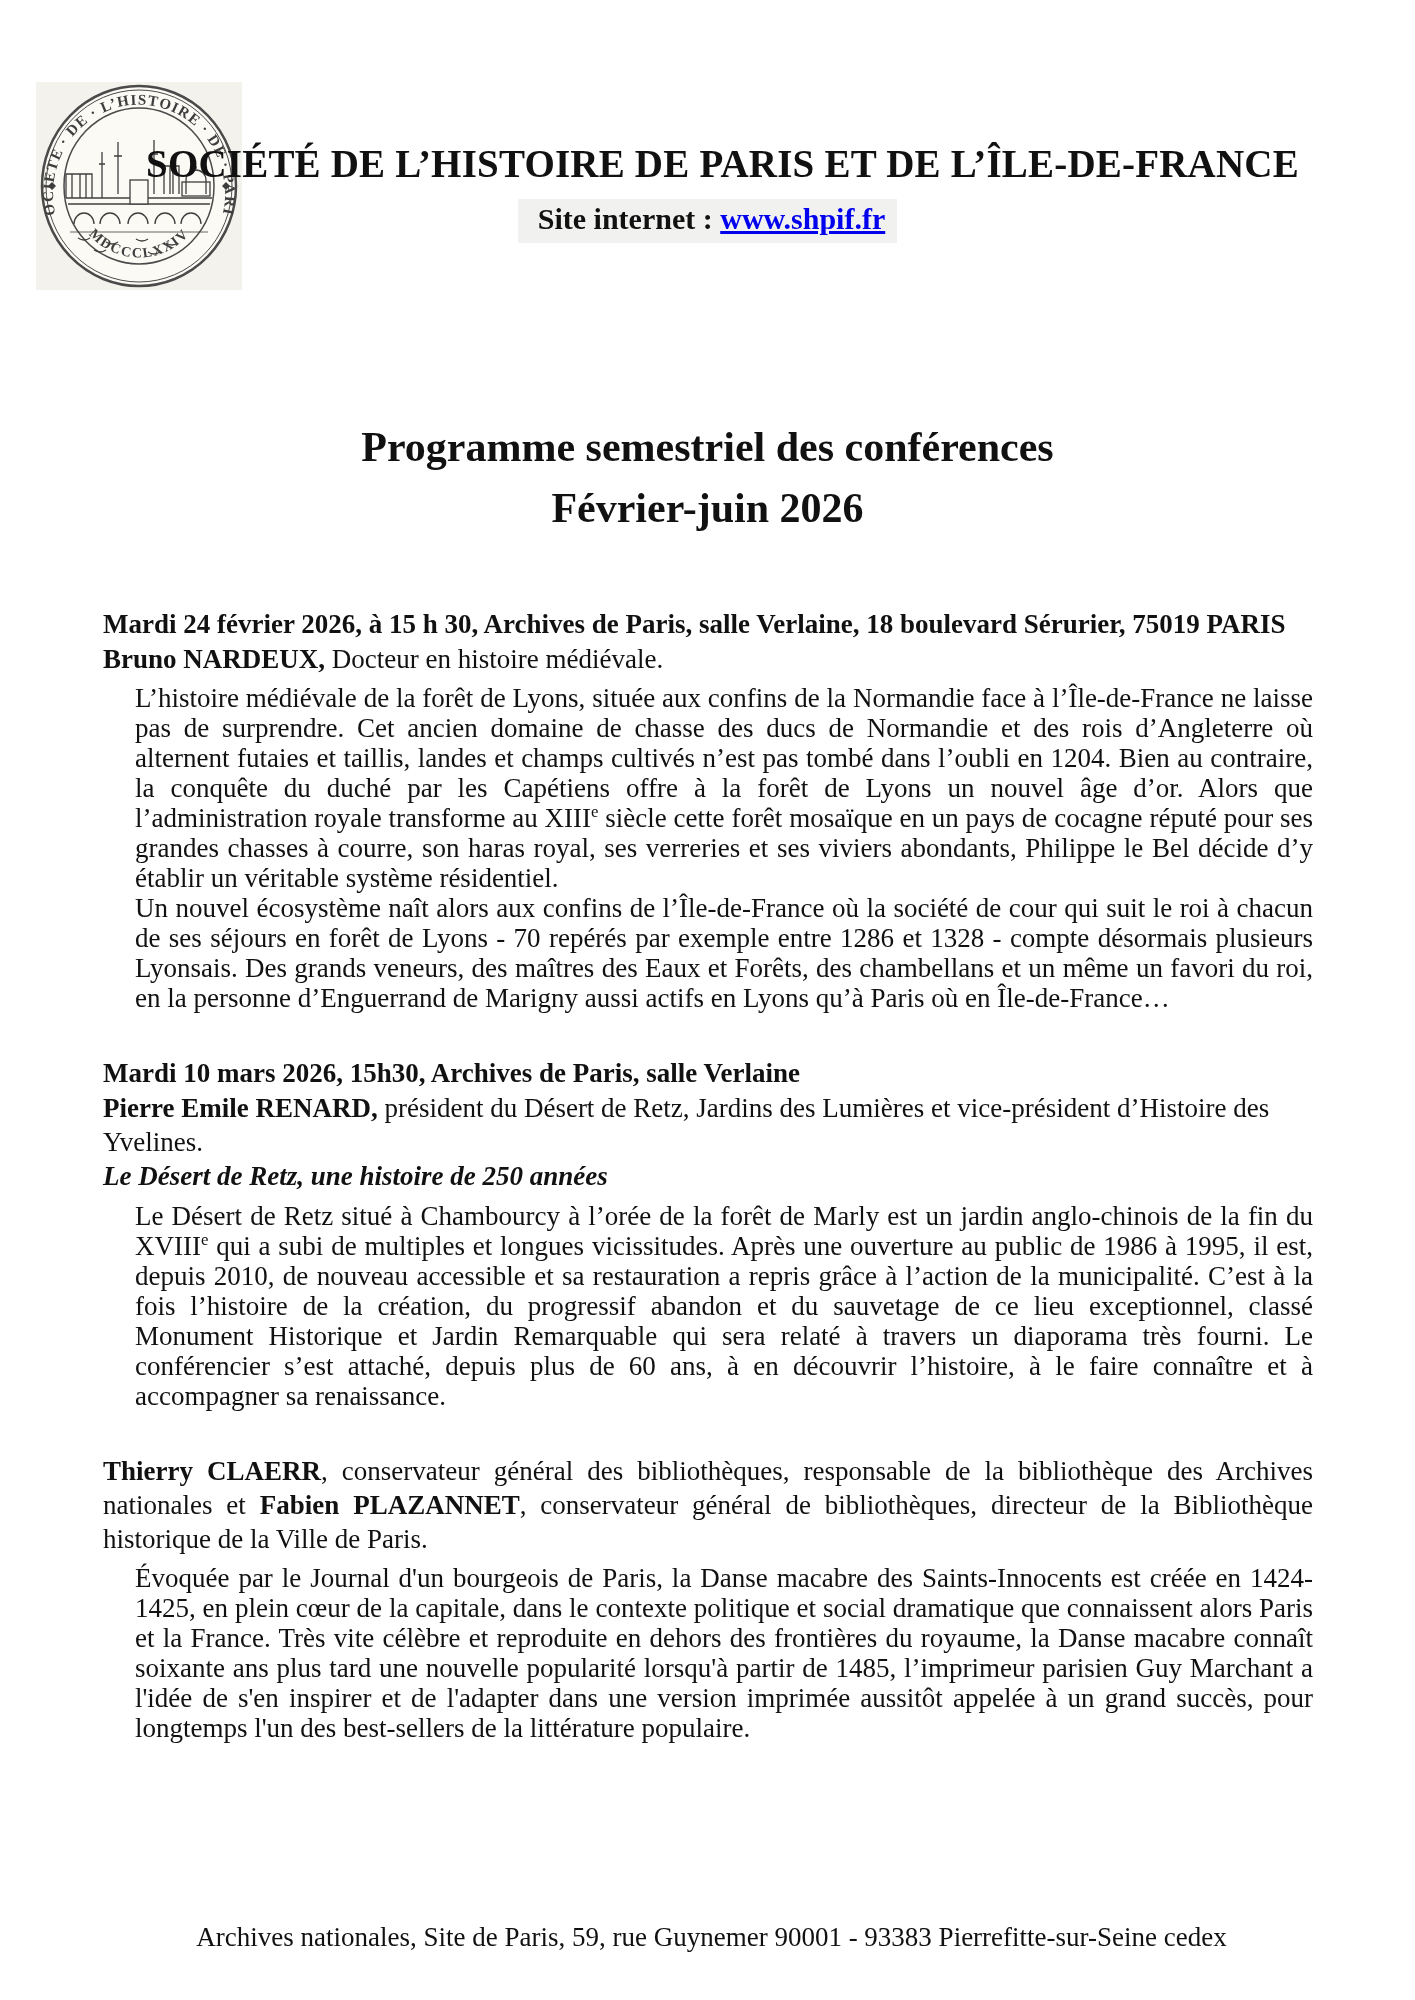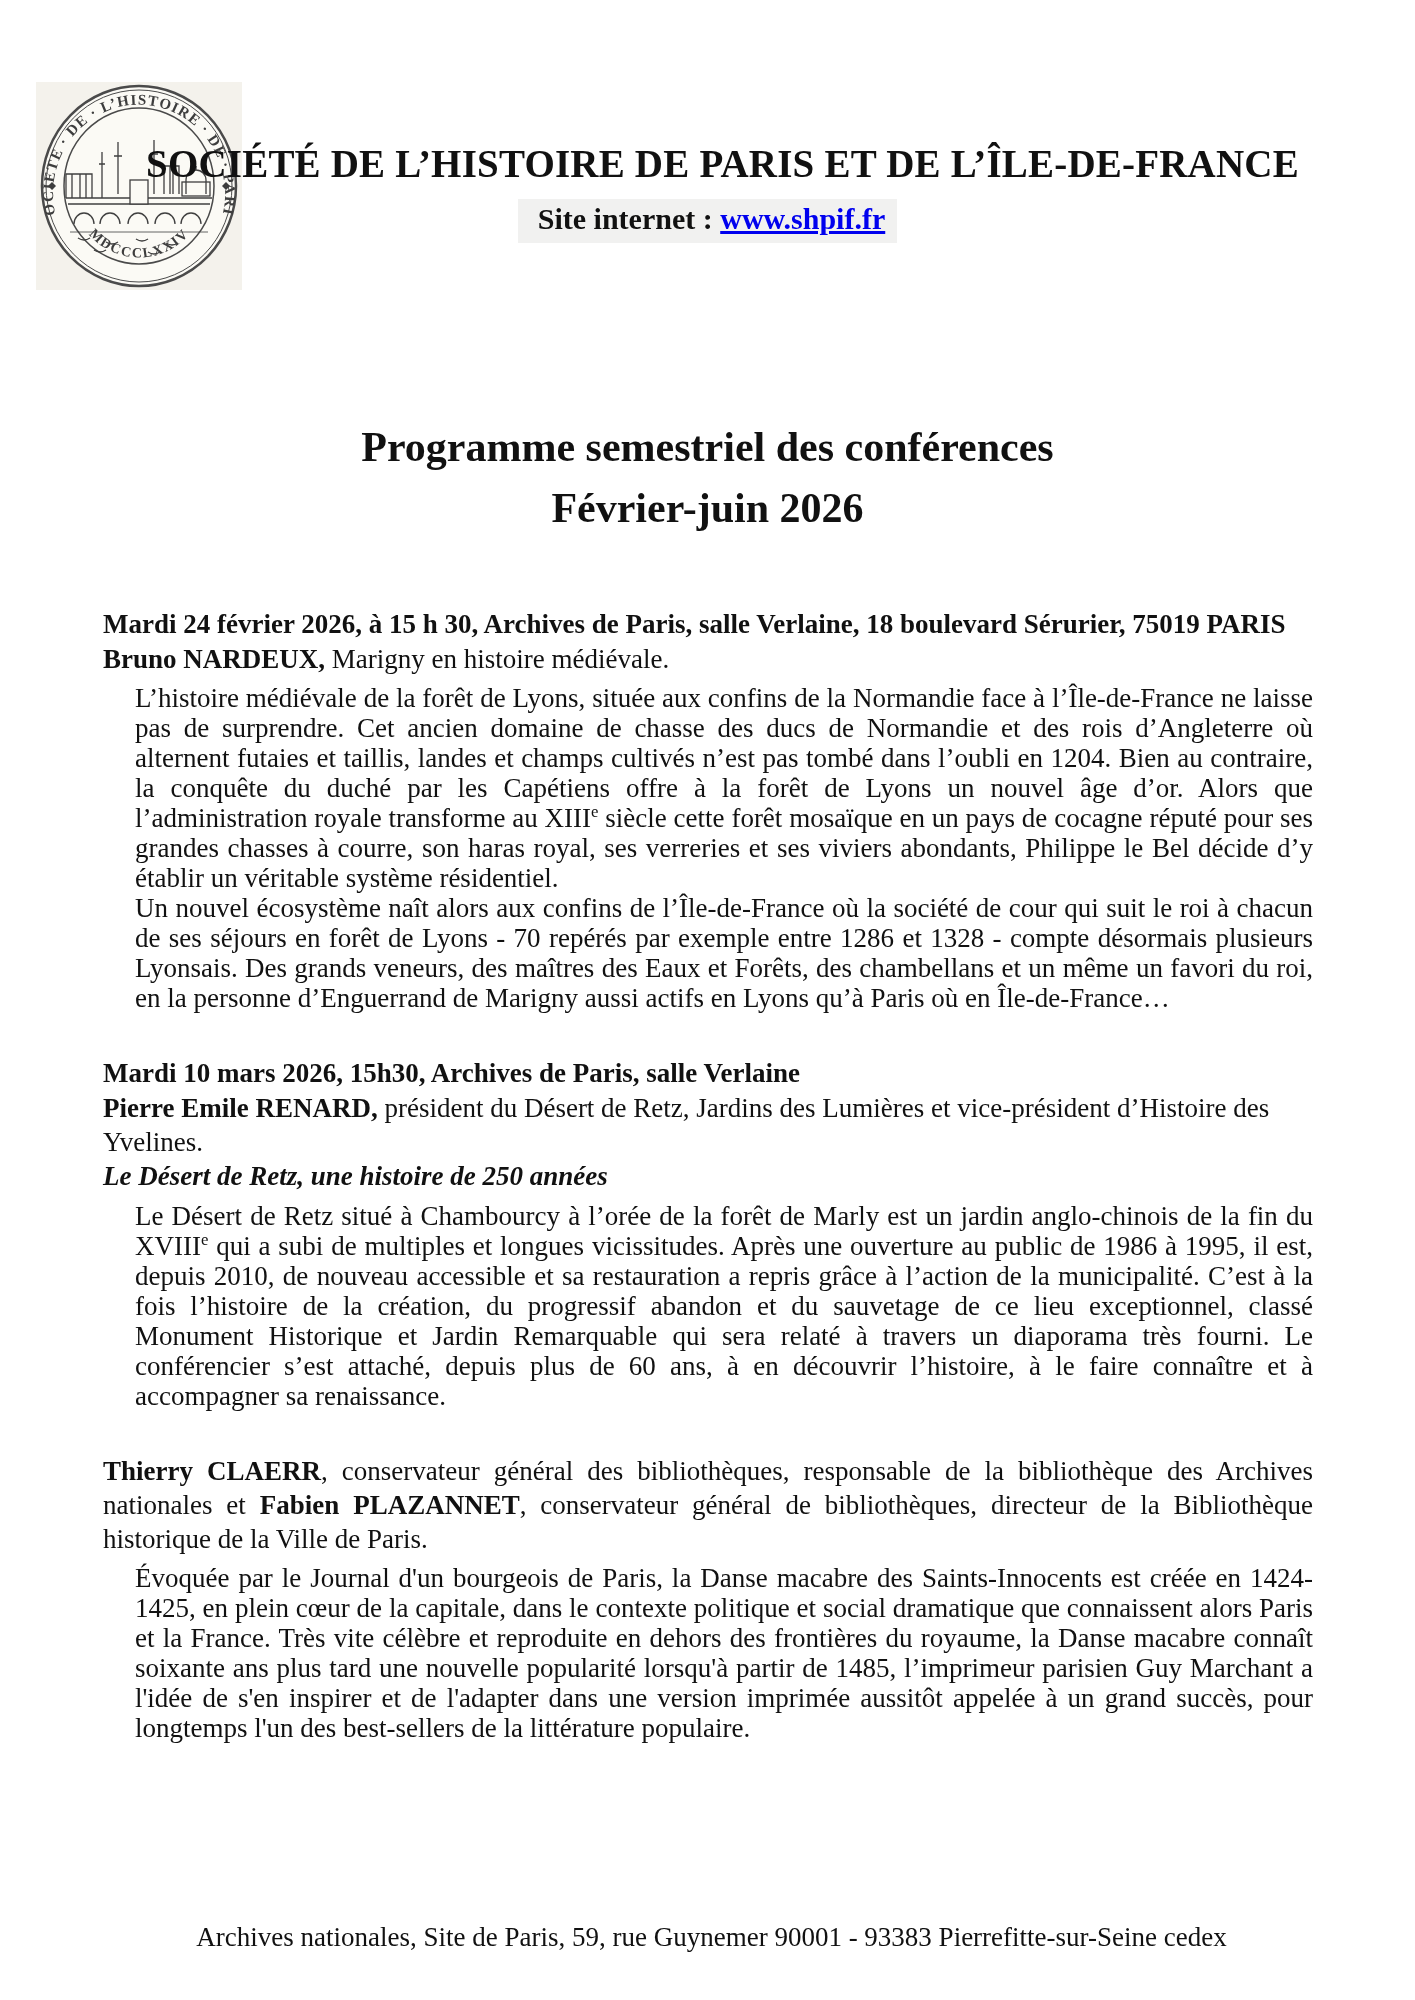--- a/index.html
+++ b/index.html
@@ -123,21 +123,21 @@
 
   <div class="doc-title">
     <div>Programme semestriel des conférences</div>
     <div>Février-juin 2026</div>
   </div>
 
   <div class="content">
 
     <section class="conf">
       <div class="conf-heading">Mardi 24 février 2026, à 15 h 30, Archives de Paris, salle Verlaine, 18 boulevard Sérurier, 75019 PARIS</div>
-      <div class="speaker"><span class="b">Bruno NARDEUX,</span><span> Marigny en histoire médiévale.</span></div>
+      <div class="speaker"><span class="b">Bruno NARDEUX,</span><span> Docteur en histoire médiévale.</span></div>
       <p class="para"><span>L’histoire médiévale de la forêt de Lyons, située aux confins de la Normandie face à l’Île-de-France ne laisse pas de surprendre. Cet ancien domaine de chasse des ducs de Normandie et des rois d’Angleterre où alternent futaies et taillis, landes et champs cultivés n’est pas tombé dans l’oubli en 1204. Bien au contraire, la conquête du duché par les Capétiens offre à la forêt de Lyons un nouvel âge d’or. Alors que l’administration royale transforme au XIII</span><sup>e</sup><span> siècle cette forêt mosaïque en un pays de cocagne réputé pour ses grandes chasses à courre, son haras royal, ses verreries et ses viviers abondants, Philippe le Bel décide d’y établir un véritable système résidentiel.</span></p>
       <p class="para">Un nouvel écosystème naît alors aux confins de l’Île-de-France où la société de cour qui suit le roi à chacun de ses séjours en forêt de Lyons - 70 repérés par exemple entre 1286 et 1328 - compte désormais plusieurs Lyonsais. Des grands veneurs, des maîtres des Eaux et Forêts, des chambellans et un même un favori du roi, en la personne d’Enguerrand de Marigny aussi actifs en Lyons qu’à Paris où en Île-de-France…</p>
     </section>
 
     <section class="conf">
       <div class="conf-heading">Mardi 10 mars 2026, 15h30, Archives de Paris, salle Verlaine</div>
       <div class="speaker"><span class="b">Pierre Emile RENARD,</span><span> président du Désert de Retz, Jardins des Lumières et vice-président d’Histoire des Yvelines.</span></div>
       <div class="talk-title">Le Désert de Retz, une histoire de 250 années</div>
       <p class="para"><span>Le Désert de Retz situé à Chambourcy à l’orée de la forêt de Marly est un jardin anglo-chinois de la fin du XVIII</span><sup>e</sup><span> qui a subi de multiples et longues vicissitudes. Après une ouverture au public de 1986 à 1995, il est, depuis 2010, de nouveau accessible et sa restauration a repris grâce à l’action de la municipalité. C’est à la fois l’histoire de la création, du progressif abandon et du sauvetage de ce lieu exceptionnel, classé Monument Historique et Jardin Remarquable qui sera relaté à travers un diaporama très fourni. Le conférencier s’est attaché, depuis plus de 60 ans, à en découvrir l’histoire, à le faire connaître et à accompagner sa renaissance.</span></p>
     </section>

